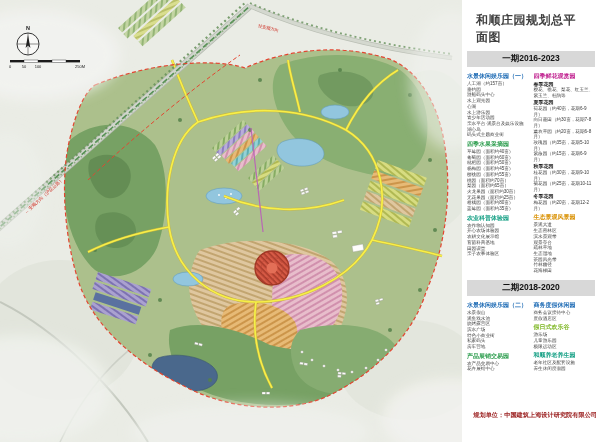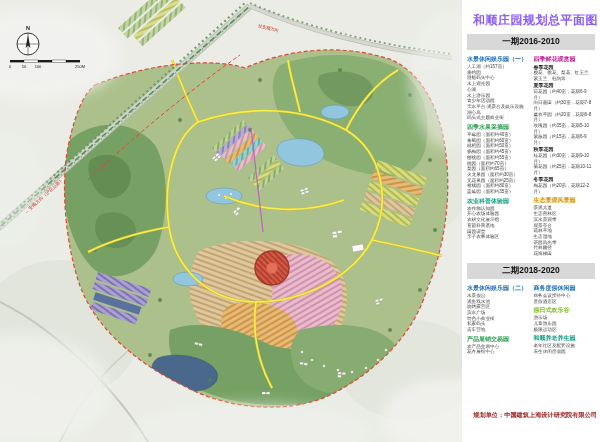--- a/index.html
+++ b/index.html
@@ -1,21 +1,21 @@
 <!DOCTYPE html>
 <html><head>
 <meta charset="utf-8">
 <style>
   html,body{margin:0;padding:0;background:#fff;}
   .page{position:relative;width:600px;height:442px;background:#fff;overflow:hidden;
         font-family:"Liberation Sans","DejaVu Sans",sans-serif;}
   .map-area{position:absolute;left:0;top:0;width:462px;height:442px;overflow:hidden;
             background:linear-gradient(135deg,#eef0ea,#e7eae2);}
   .panel{position:absolute;left:462px;top:0;width:138px;height:442px;background:#fff;box-sizing:border-box;}
-  .p-title{font-size:12px;font-weight:bold;color:#8b5cf6;text-align:right;margin:12px 2px 5px;letter-spacing:.5px;}
+  .p-title{font-size:12px;font-weight:bold;color:#404040;text-align:left;margin:12px 14px 5px;letter-spacing:.5px;}
   .phase-bar{background:#d8d8d8;color:#111;font-weight:bold;font-size:8.5px;text-align:center;
              padding:2px 0;margin:0 5px 3px;}
   .phase-bar.second{margin-top:6px;text-align:center;}
   .cols{display:flex;gap:5px;margin:0 5px;}
   .col{flex:1;min-width:0;}
   .sec-h{font-size:6px;font-weight:bold;line-height:7px;margin:3px 0 1px;}
   .sec-i{font-size:4.6px;color:#3c3c3c;line-height:5.7px;}
   .sec-i.b{font-weight:bold;color:#1f1f1f;font-size:5px;margin-top:1.5px;}
   .credit{position:absolute;right:3px;bottom:22px;font-size:6.2px;font-weight:bold;color:#9c2222;white-space:nowrap;}
 </style>
@@ -322,21 +322,21 @@
         <text x="0" y="7.5" font-size="4" fill="#222" text-anchor="middle">0</text>
         <text x="14" y="7.5" font-size="4" fill="#222" text-anchor="middle">50</text>
         <text x="28" y="7.5" font-size="4" fill="#222" text-anchor="middle">100</text>
         <text x="70" y="7.5" font-size="4" fill="#222" text-anchor="middle">250M</text>
       </g>
     </svg>
   </div>
 
   <div class="panel">
     <div class="p-title">和顺庄园规划总平面图</div>
-    <div class="phase-bar">一期2016-2010</div>
+    <div class="phase-bar">一期2016-2023</div>
     <div class="cols">
         <div class="col">
           <div class="sec-h" style="color: rgb(31, 108, 181);">水景休闲娱乐园（一）</div>
           <div class="sec-i">人工湖（约157亩）</div>
           <div class="sec-i">垂钓园</div>
           <div class="sec-i">游船码头中心</div>
           <div class="sec-i">水上观光园</div>
           <div class="sec-i">心湖</div>
           <div class="sec-i">水上游乐园</div>
           <div class="sec-i">青少年活动园</div>

